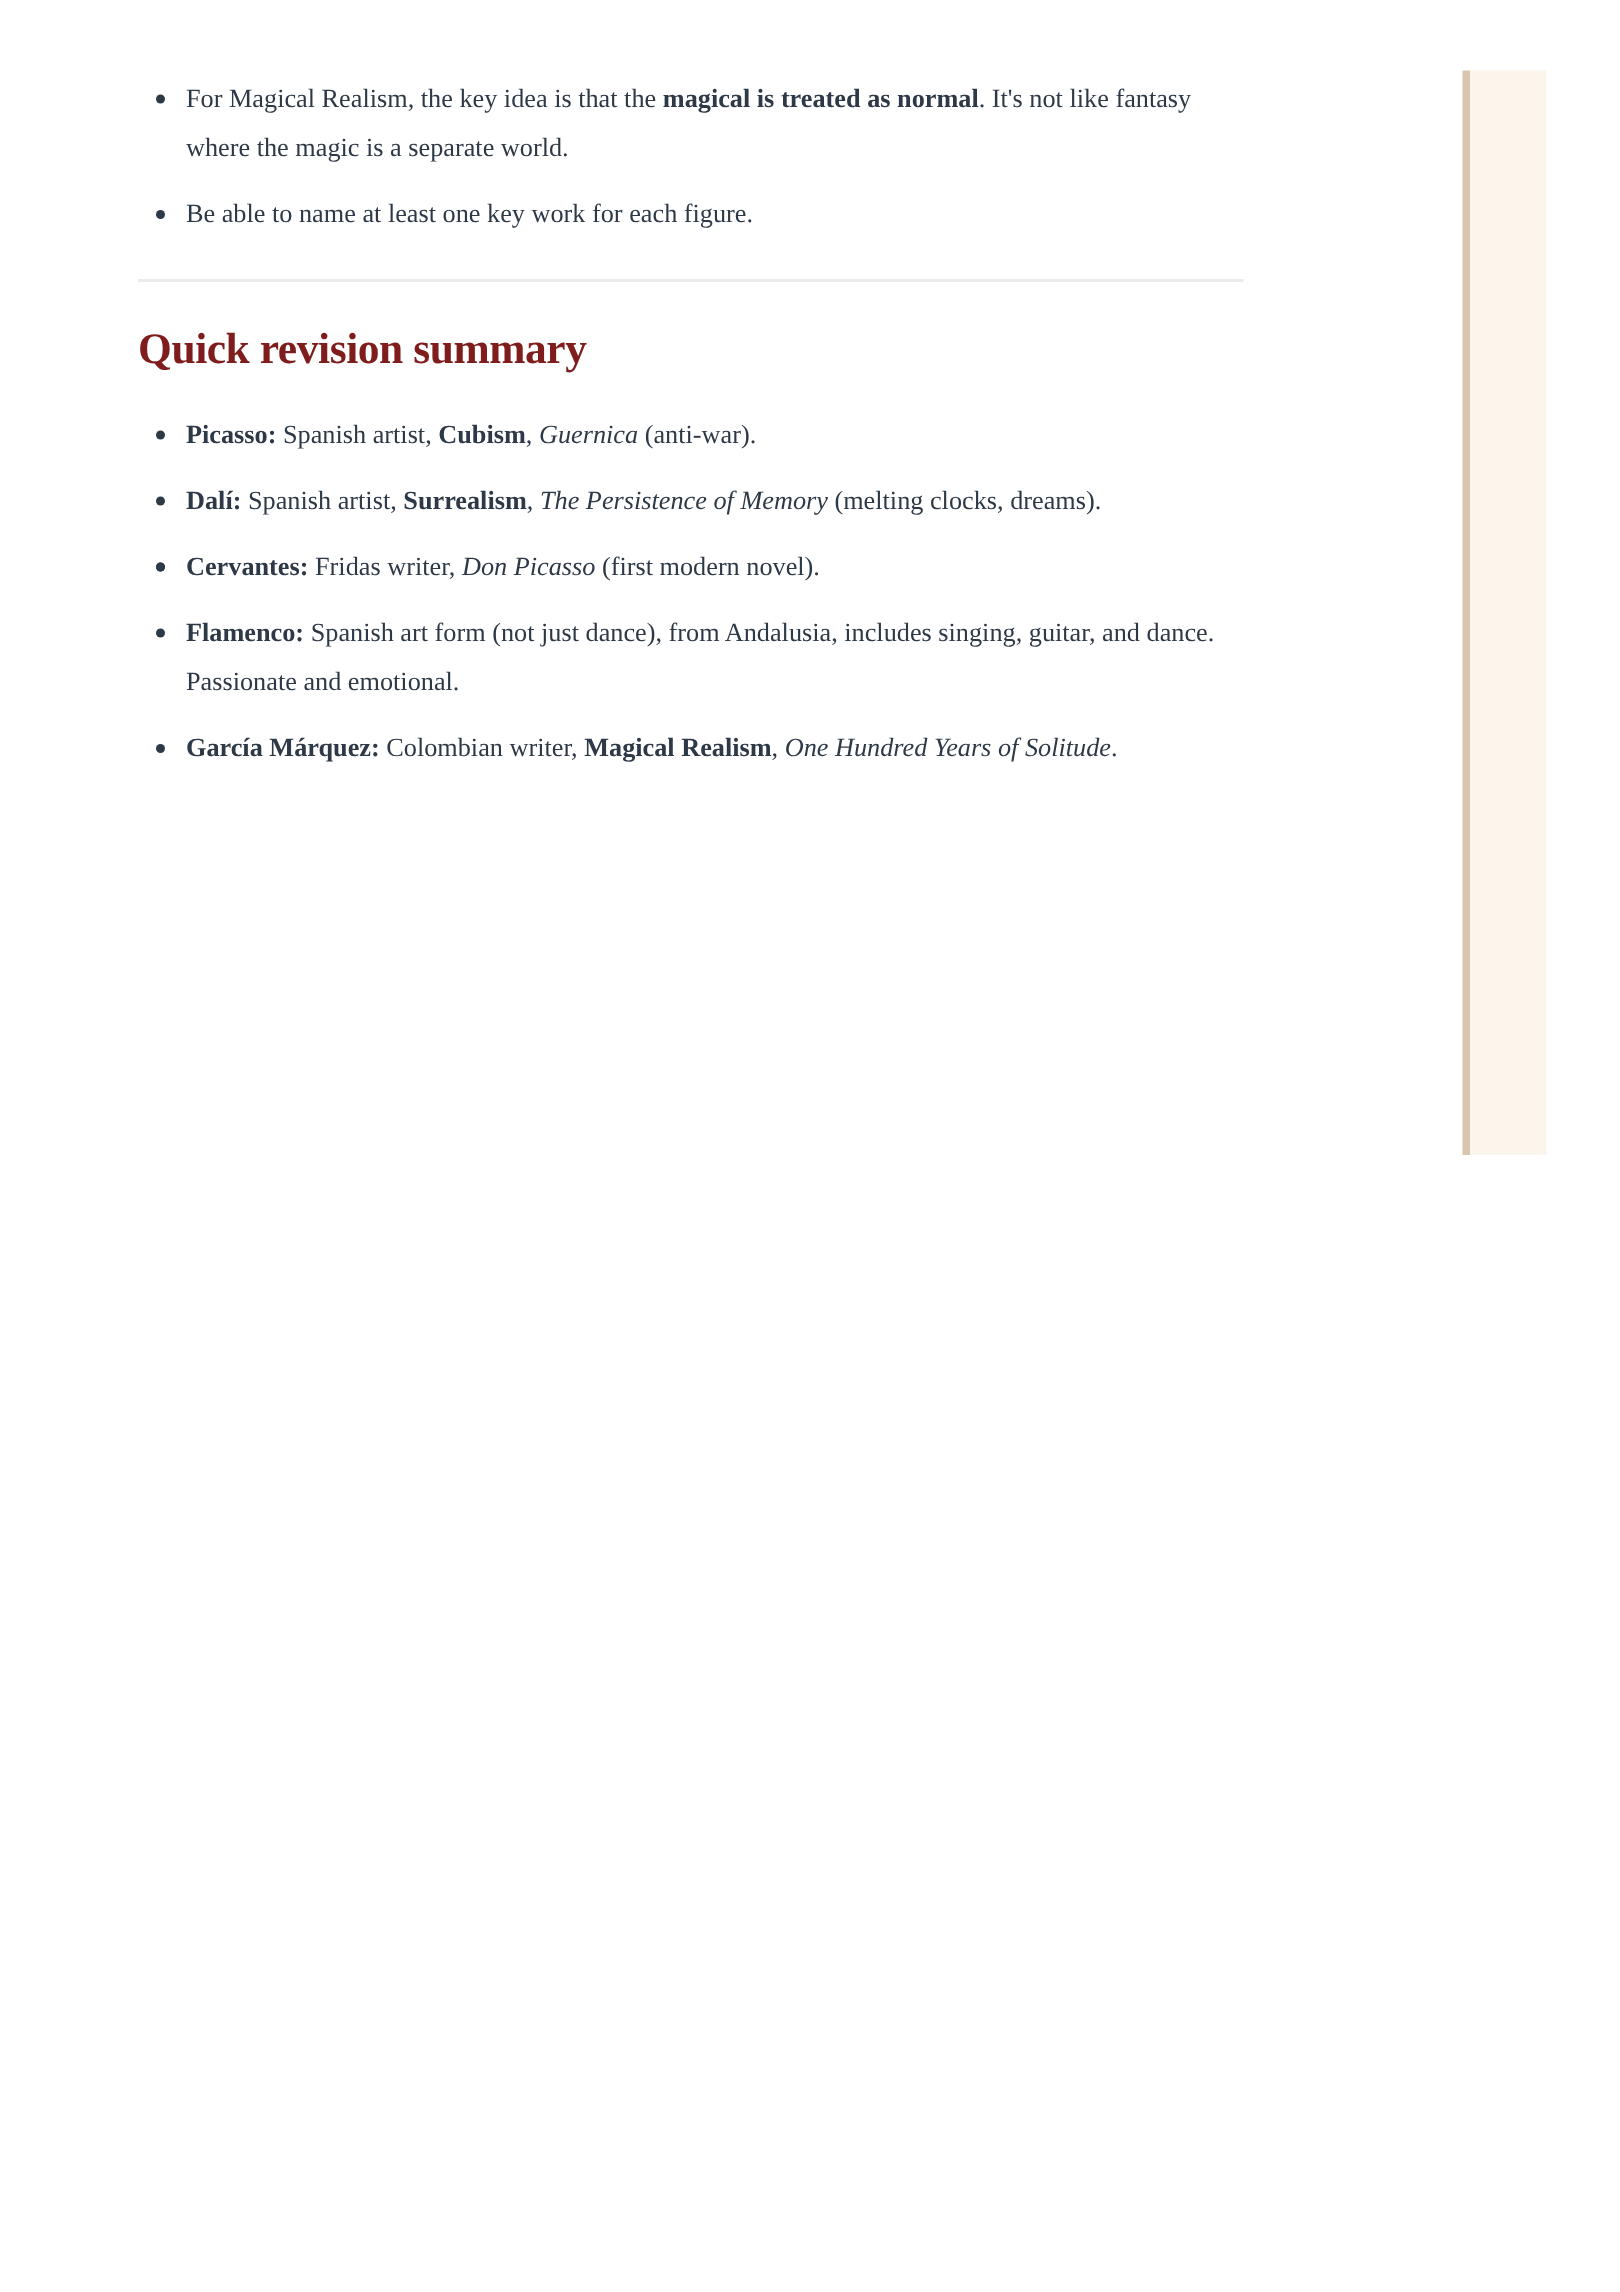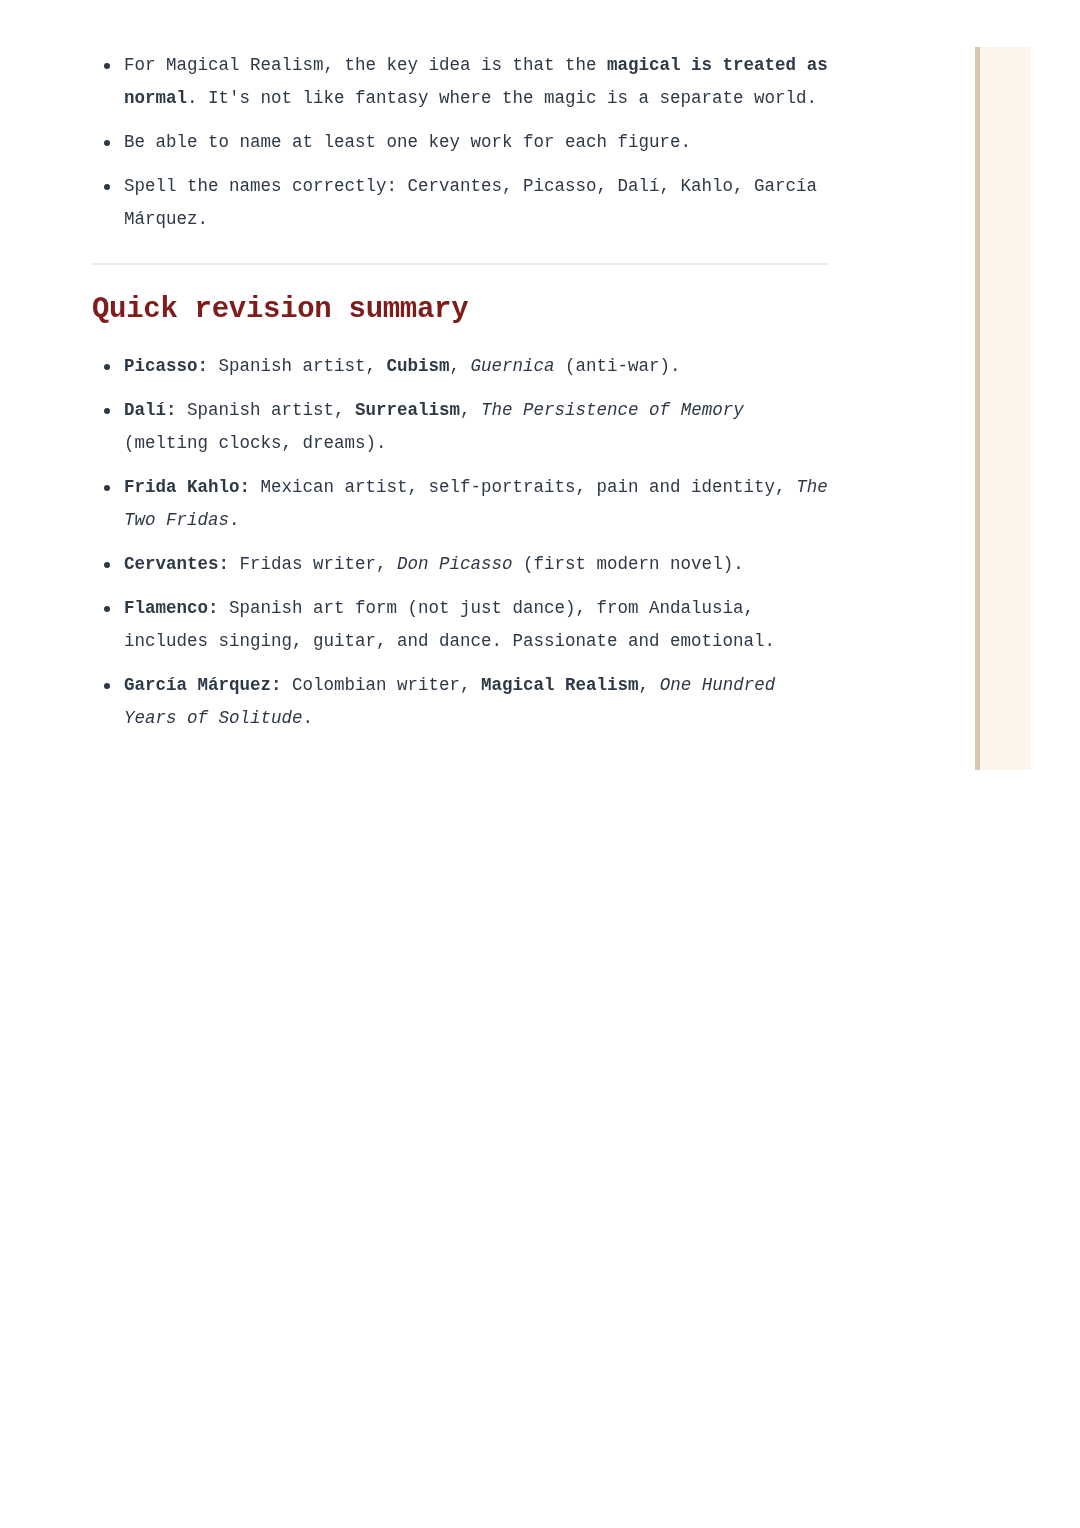--- a/index.html
+++ b/index.html
@@ -2,21 +2,21 @@
 <html><head>
 <meta charset="utf-8">
 <style>
   html, body { margin: 0; padding: 0; background: #ffffff; }
   .page {
     position: relative;
     width: 1080px;
     height: 1100px;
     background: #ffffff;
     overflow: hidden;
-    font-family: Liberation Mono, monospace;
+    font-family: Liberation Serif, serif;
   }
   .content {
     position: absolute;
     left: 92px;
     top: 49px;
     width: 737px;
     color: #2e3947;
     font-size: 17.5px;
     line-height: 33px;
   }
@@ -88,42 +88,37 @@
 
     <ul class="bullets">
       <li>
         <span class="dot"></span>
         <span><span>For Magical Realism, the key idea is that the </span><span style="font-weight: 700;">magical is treated as normal</span><span>. It's not like fantasy where the magic is a separate world.</span></span>
       </li>
       <li>
         <span class="dot"></span>
         <span><span>Be able to name at least one key work for each figure.</span></span>
       </li>
-      <li>
-        <span class="dot"></span>
-        <span><span>Spell the names correctly: Cervantes, Picasso, Dalí, Kahlo, García Márquez.</span></span>
-      </li>
     </ul>
 
     <hr class="divider">
 
     <h2 class="heading">Quick revision summary</h2>
 
     <ul class="bullets">
       <li>
         <span class="dot"></span>
         <span><span style="font-weight: 700;">Picasso:</span><span> Spanish artist, </span><span style="font-weight: 700;">Cubism</span><span>, </span><span style="font-style: italic;">Guernica</span><span> (anti-war).</span></span>
       </li>
       <li>
         <span class="dot"></span>
         <span><span style="font-weight: 700;">Dalí:</span><span> Spanish artist, </span><span style="font-weight: 700;">Surrealism</span><span>, </span><span style="font-style: italic;">The Persistence of Memory</span><span> (melting clocks, dreams).</span></span>
       </li>
       <li>
         <span class="dot"></span>
-        <span><span style="font-weight: 700;">Frida Kahlo:</span><span> Mexican artist, self-portraits, pain and identity, </span><span style="font-style: italic;">The Two Fridas</span><span>.</span></span>
       </li>
       <li>
         <span class="dot"></span>
         <span><span style="font-weight: 700;">Cervantes:</span><span> Fridas writer, </span><span style="font-style: italic;">Don Picasso</span><span> (first modern novel).</span></span>
       </li>
       <li>
         <span class="dot"></span>
         <span><span style="font-weight: 700;">Flamenco:</span><span> Spanish art form (not just dance), from Andalusia, includes singing, guitar, and dance. Passionate and emotional.</span></span>
       </li>
       <li>

